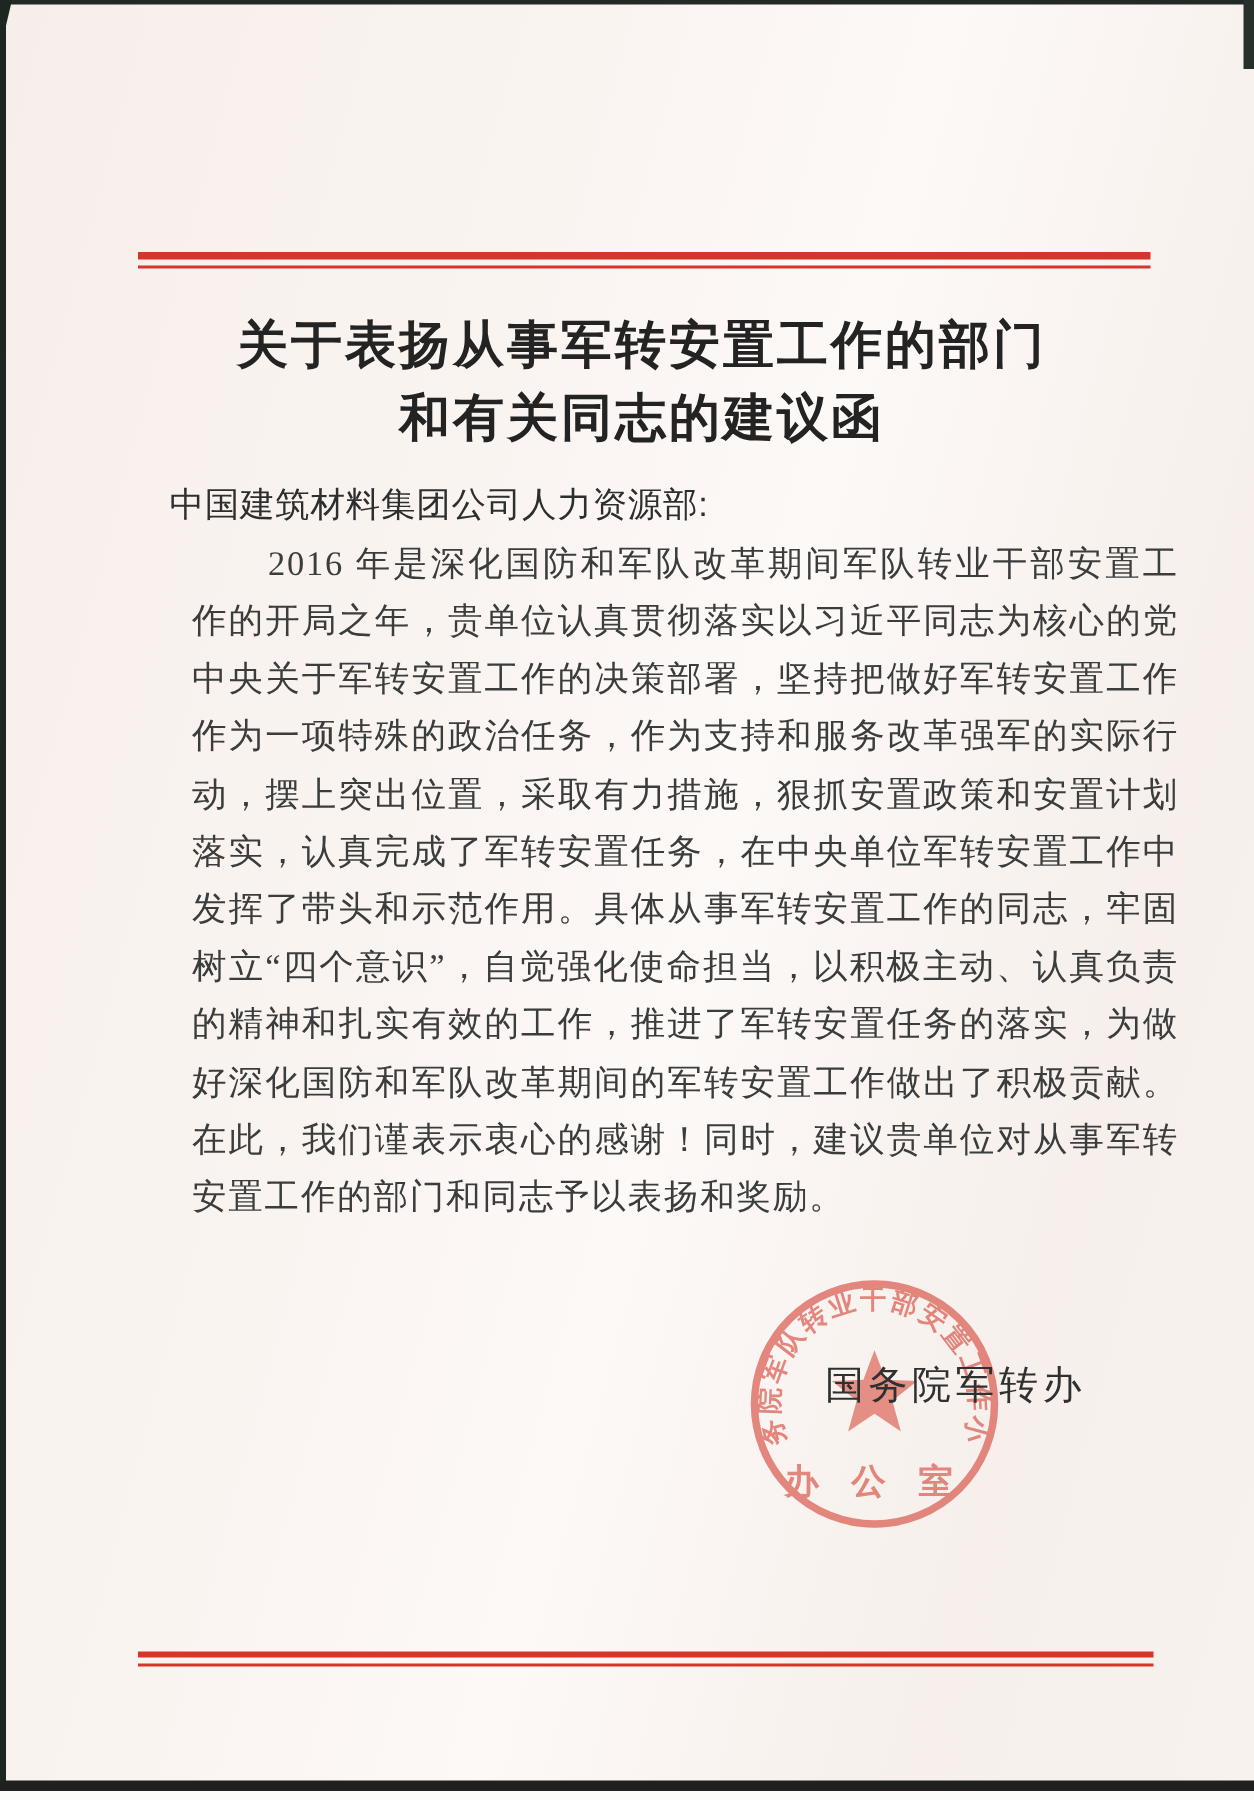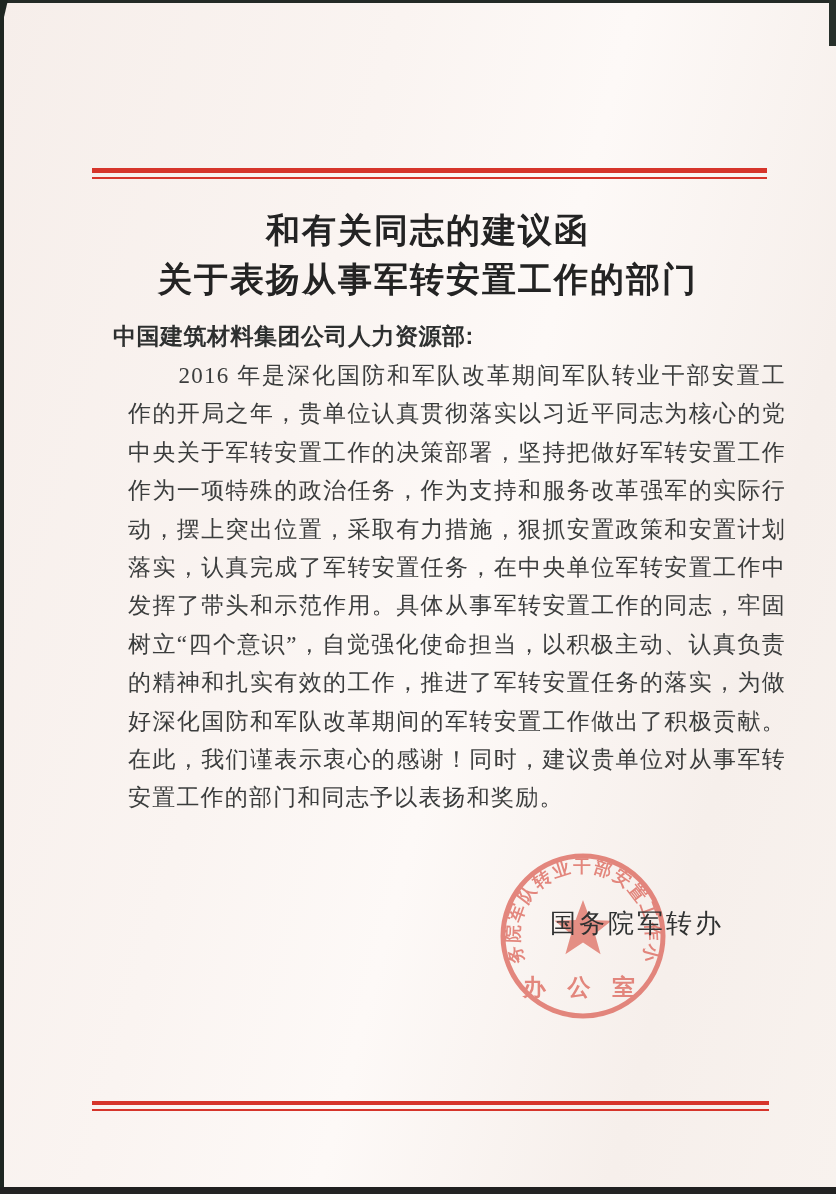--- a/index.html
+++ b/index.html
@@ -37,21 +37,21 @@
   .rule-bottom-thin  { top:1109px; height:2px; width:677px; }
 
   .doc-title {
     position:absolute; top:206px; left:60px; right:40px;
     text-align:center; color:#232323;
     font-size:34px; font-weight:bold; line-height:49px; letter-spacing:2px;
   }
   .salutation {
     position:absolute; top:321px; left:113px;
     font-family:"Liberation Sans","DejaVu Sans",sans-serif;
-    font-size:23px; font-weight:bold; color:#2d2f2f; letter-spacing:0.5px;
+    font-size:23px; font-weight:normal; color:#2d2f2f; letter-spacing:0.5px;
   }
   .body-paragraph {
     position:absolute; top:357px; left:93px; width:658px;
     font-size:23px; line-height:38.4px; letter-spacing:1.2px;
     color:#3b3d3d;
     text-align:justify; text-justify:inter-character;
     text-indent:2.2em;
     margin-left:35px;
   }
   .sign-block { position:absolute; left:484px; width:240px; text-align:right; z-index:2; }
@@ -68,22 +68,22 @@
   <div class="edge-left"></div>
   <div class="edge-left-wedge"></div>
   <div class="edge-right-top"></div>
   <div class="edge-bottom"></div>
   <div class="edge-bottom-white"></div>
 
   <div class="rule rule-top-thick"></div>
   <div class="rule rule-top-thin"></div>
 
   <div class="doc-title">
+    <div>关于表扬从事军转安置工作的部门</div>
     <div>和有关同志的建议函</div>
-    <div>关于表扬从事军转安置工作的部门</div>
   </div>
 
   <div class="salutation">中国建筑材料集团公司人力资源部:</div>
 
   <div class="body-paragraph">2016 年是深化国防和军队改革期间军队转业干部安置工作的开局之年，贵单位认真贯彻落实以习近平同志为核心的党中央关于军转安置工作的决策部署，坚持把做好军转安置工作作为一项特殊的政治任务，作为支持和服务改革强军的实际行动，摆上突出位置，采取有力措施，狠抓安置政策和安置计划落实，认真完成了军转安置任务，在中央单位军转安置工作中发挥了带头和示范作用。具体从事军转安置工作的同志，牢固树立“四个意识”，自觉强化使命担当，以积极主动、认真负责的精神和扎实有效的工作，推进了军转安置任务的落实，为做好深化国防和军队改革期间的军转安置工作做出了积极贡献。在此，我们谨表示衷心的感谢！同时，建议贵单位对从事军转安置工作的部门和同志予以表扬和奖励。</div>
 
   <svg class="seal" width="176" height="176" viewBox="0 0 176 176" aria-hidden="true">
     <circle cx="88" cy="88" r="80" fill="none" stroke="#dd685d" stroke-width="5"></circle>
     <path id="sealArc" d="M 32.6 120 A 64 64 0 1 1 143.4 120" fill="none"></path>
     <text font-size="17.5" font-weight="bold" fill="#dd685d" letter-spacing="2" font-family="Liberation Serif, DejaVu Serif, serif">

